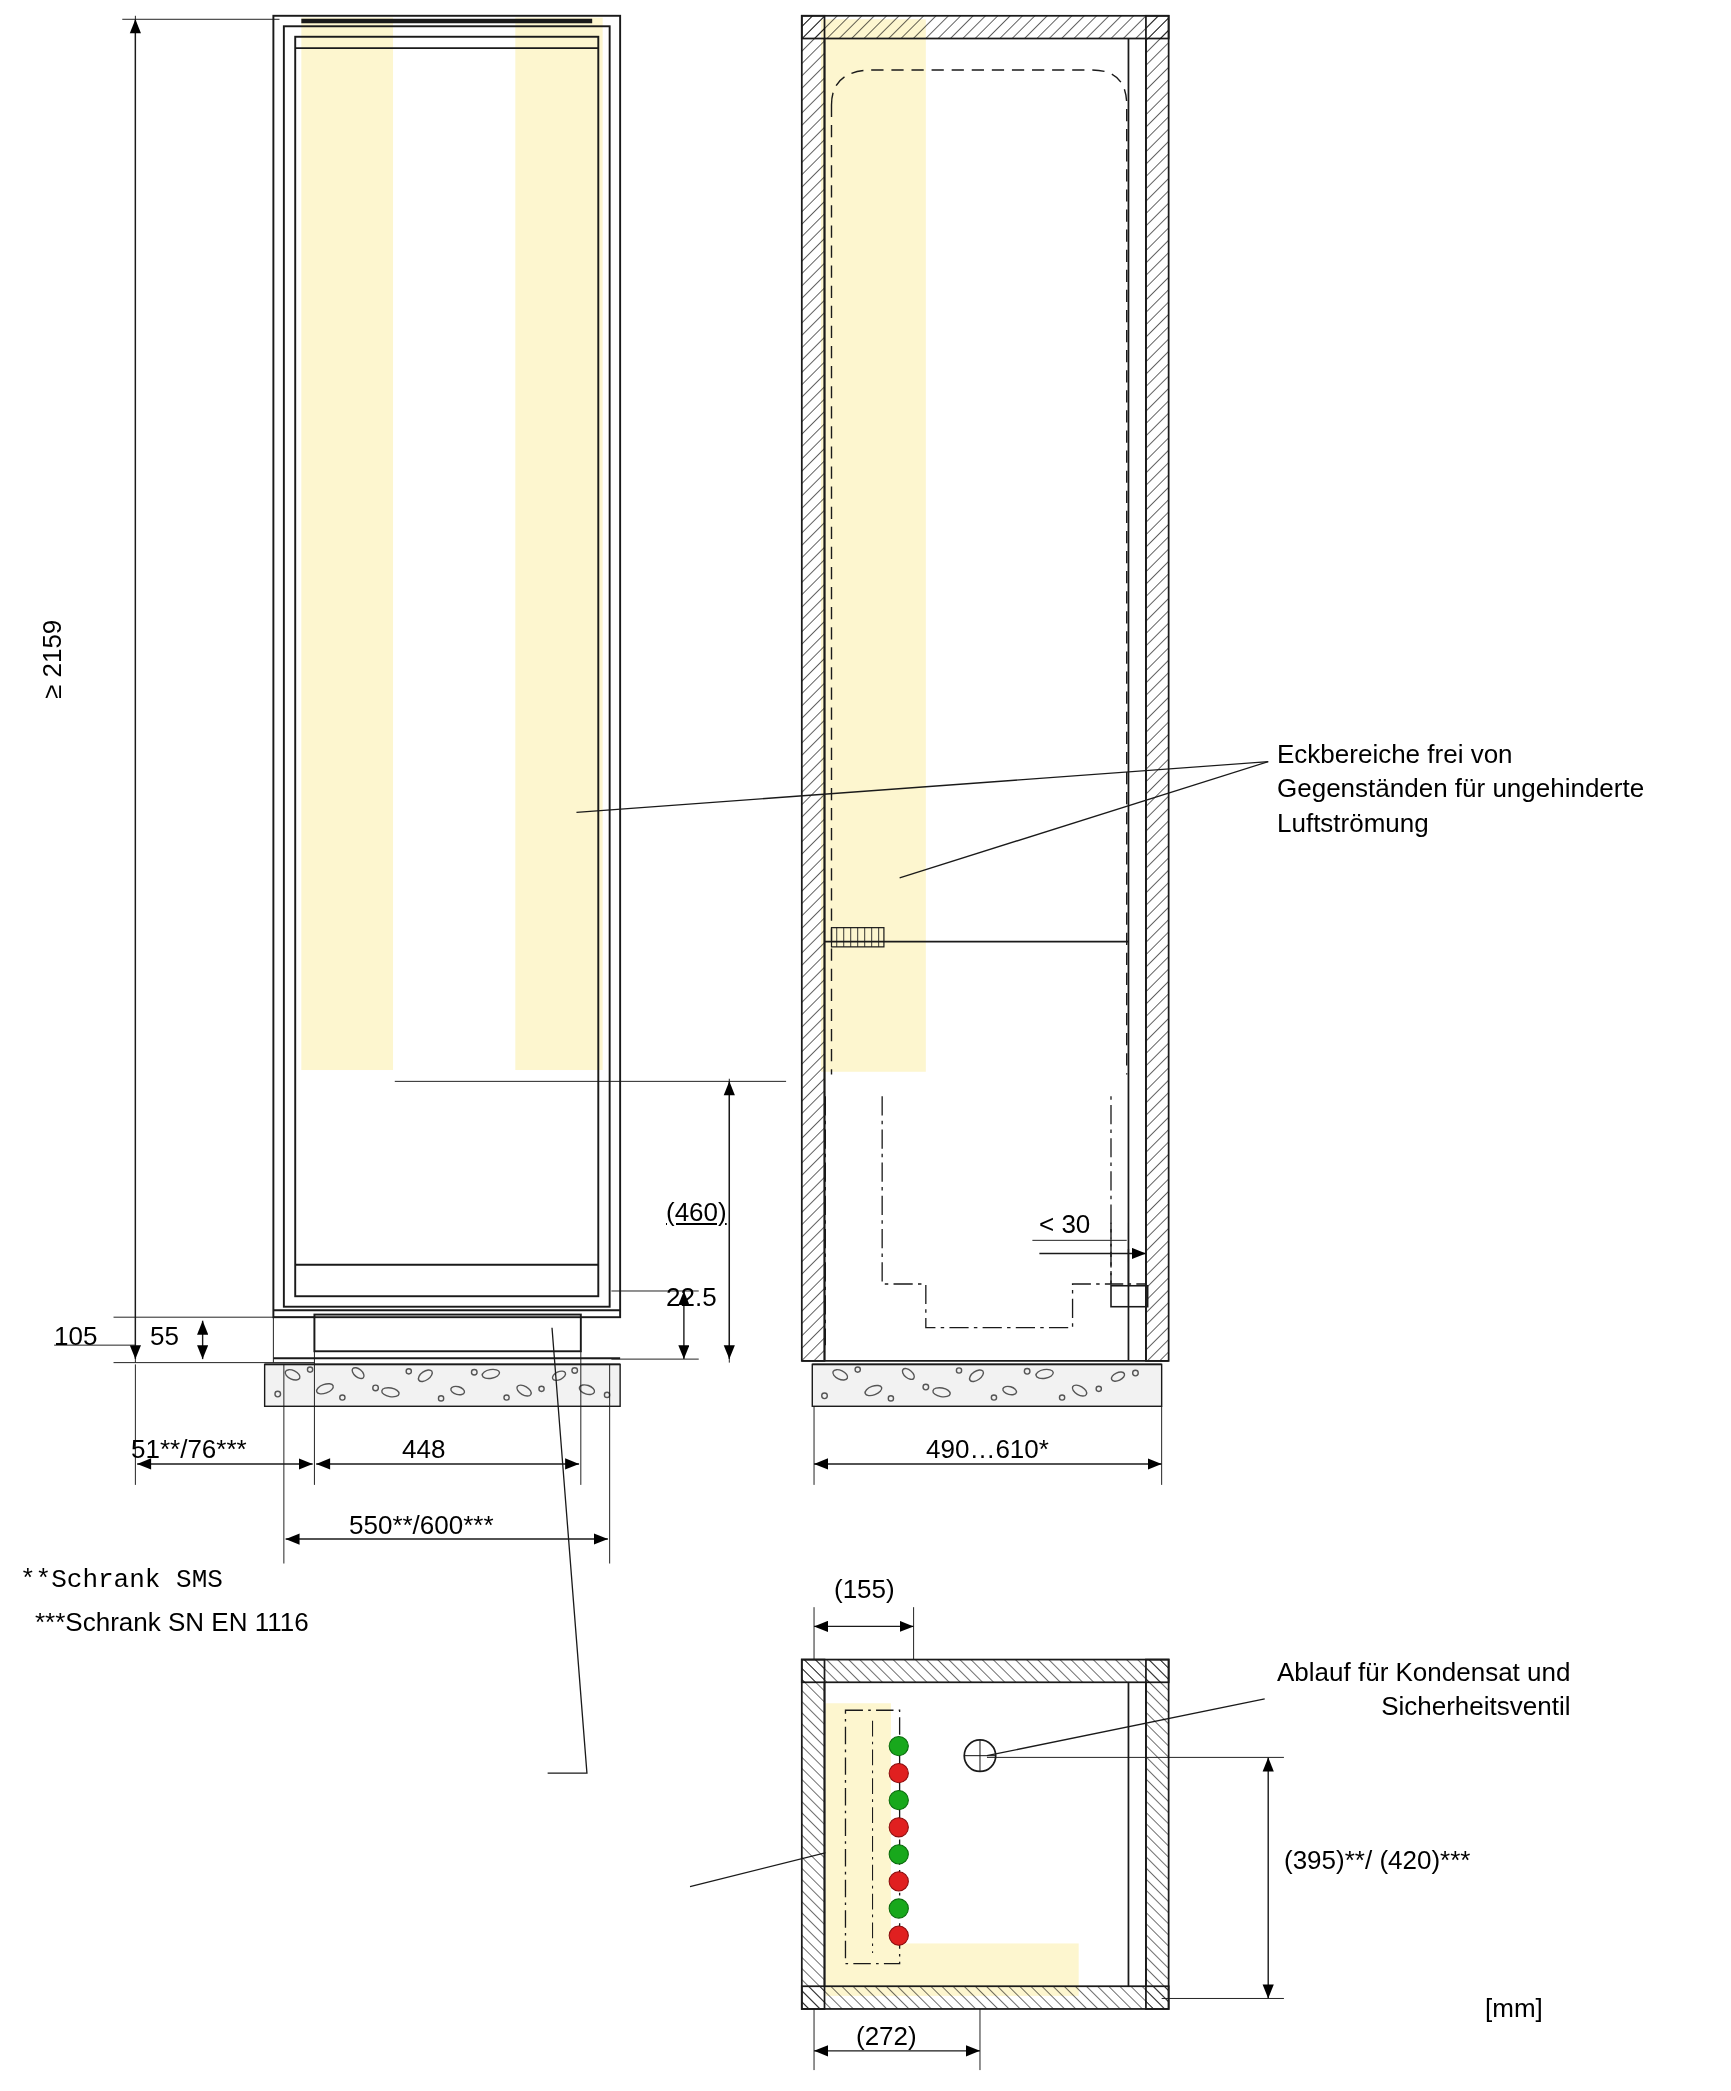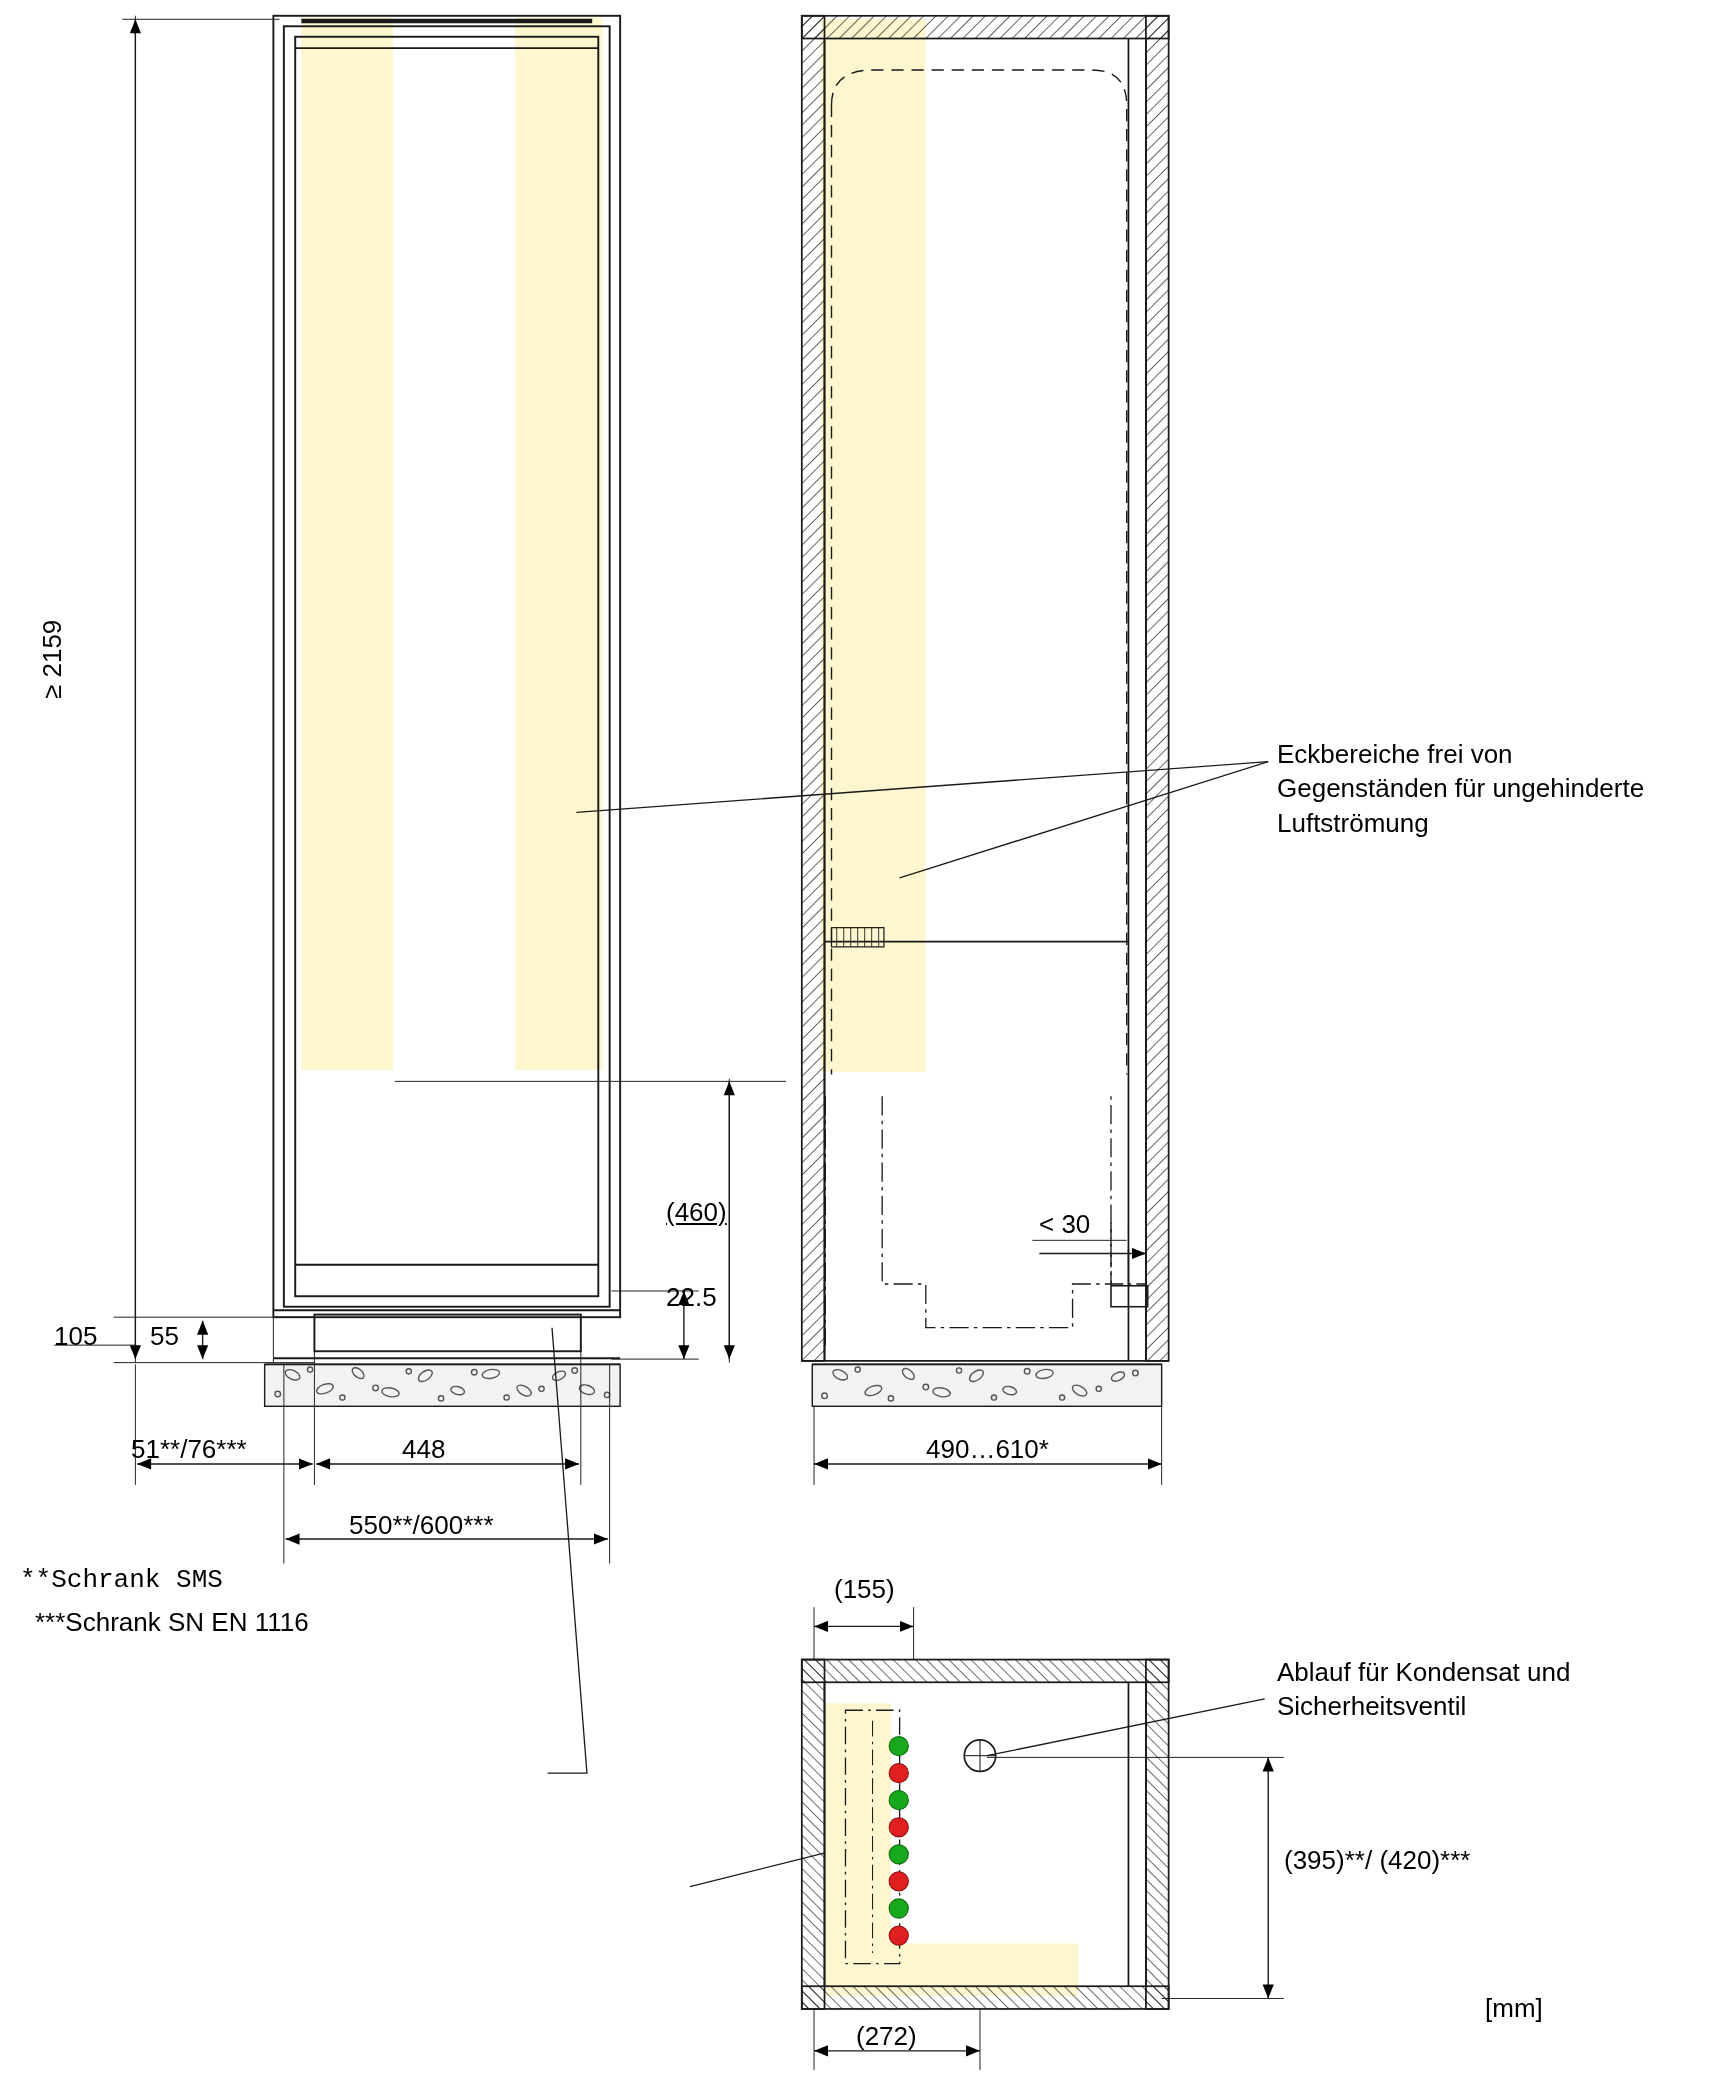--- a/index.html
+++ b/index.html
@@ -340,17 +340,17 @@
 Gegenständen für ungehinderte
 Luftströmung</div>
 
 
   <div class="txt" style="left:20px; top:1563px;font-family:Liberation Mono, monospace;">**Schrank SMS</div>
 
   <div class="txt" style="left:35px; top:1605px;">***Schrank SN EN 1116</div>
 
 
 
-  <div class="txt" style="left:1277px; top:1655px;">Ablauf für Kondensat und
+  <div class="txt" style="left:1277px; top:1655px;text-align:right;">Ablauf für Kondensat und
 Sicherheitsventil</div>
 
 </div>
 
 
 </body></html>

